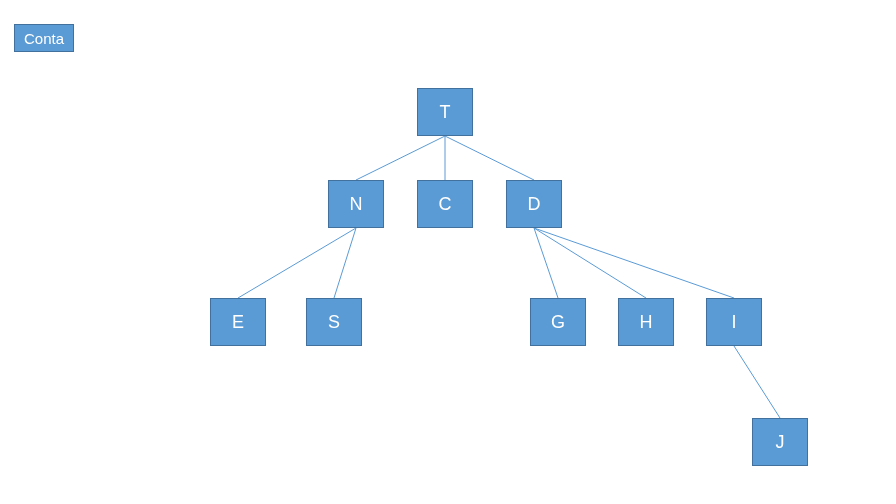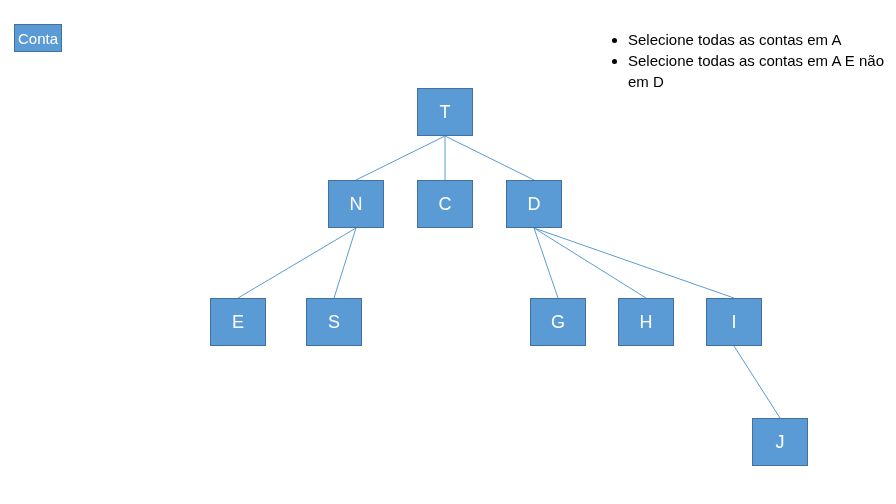--- a/index.html
+++ b/index.html
@@ -68,30 +68,24 @@
       <line x1="445" y1="136" x2="445" y2="180" stroke="#5b9bd5" stroke-width="1"></line>
       <line x1="445" y1="136" x2="534" y2="180" stroke="#5b9bd5" stroke-width="1"></line>
       <line x1="356" y1="228" x2="238" y2="298" stroke="#5b9bd5" stroke-width="1"></line>
       <line x1="356" y1="228" x2="334" y2="298" stroke="#5b9bd5" stroke-width="1"></line>
       <line x1="534" y1="228" x2="558" y2="298" stroke="#5b9bd5" stroke-width="1"></line>
       <line x1="534" y1="228" x2="646" y2="298" stroke="#5b9bd5" stroke-width="1"></line>
       <line x1="534" y1="228" x2="734" y2="298" stroke="#5b9bd5" stroke-width="1"></line>
       <line x1="734" y1="346" x2="780" y2="418" stroke="#5b9bd5" stroke-width="1"></line>
     </svg>
 
-  <div class="tag" style="left:14px; top:24px; width:48px; height:28px;">
+  <div class="tag" style="left:14px; top:24px; width:60px; height:28px;">
     <span>Conta</span>
   </div>
 
-  <div class="bullets" style="left:608px; top:29px; width:280px;">
-    <ul>
-      <li>Selecione todas as contas em A</li>
-      <li>Selecione todas as contas em A E não em D</li>
-    </ul>
-  </div>
 
   <div class="node" style="left:417px; top:88px; width:56px; height:48px;">
     <span>T</span>
   </div>
   <div class="node" style="left:328px; top:180px; width:56px; height:48px;">
     <span>N</span>
   </div>
   <div class="node" style="left:417px; top:180px; width:56px; height:48px;">
     <span>C</span>
   </div>

